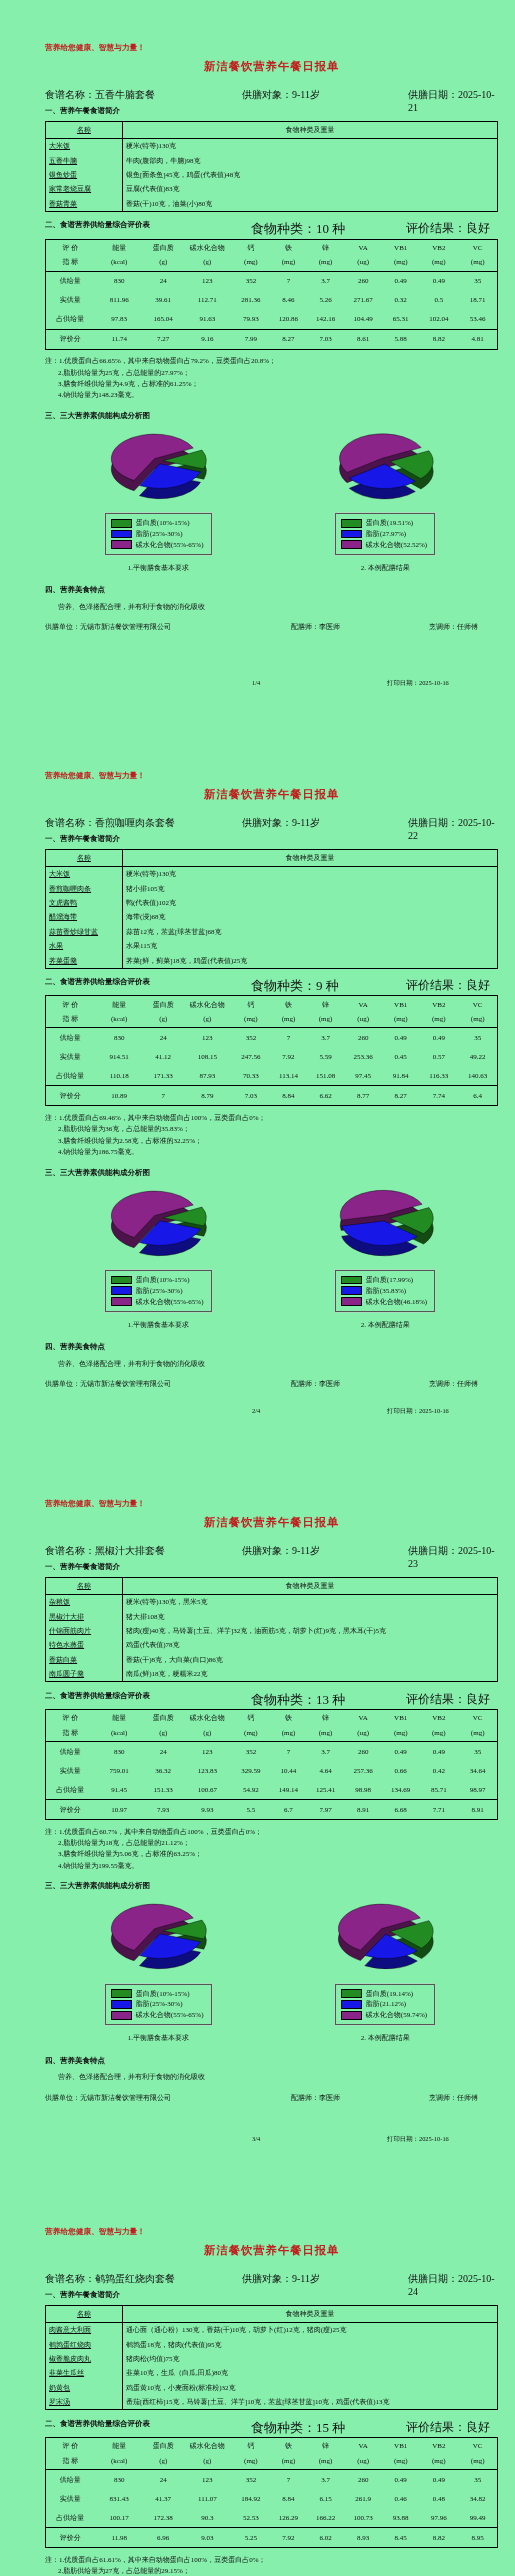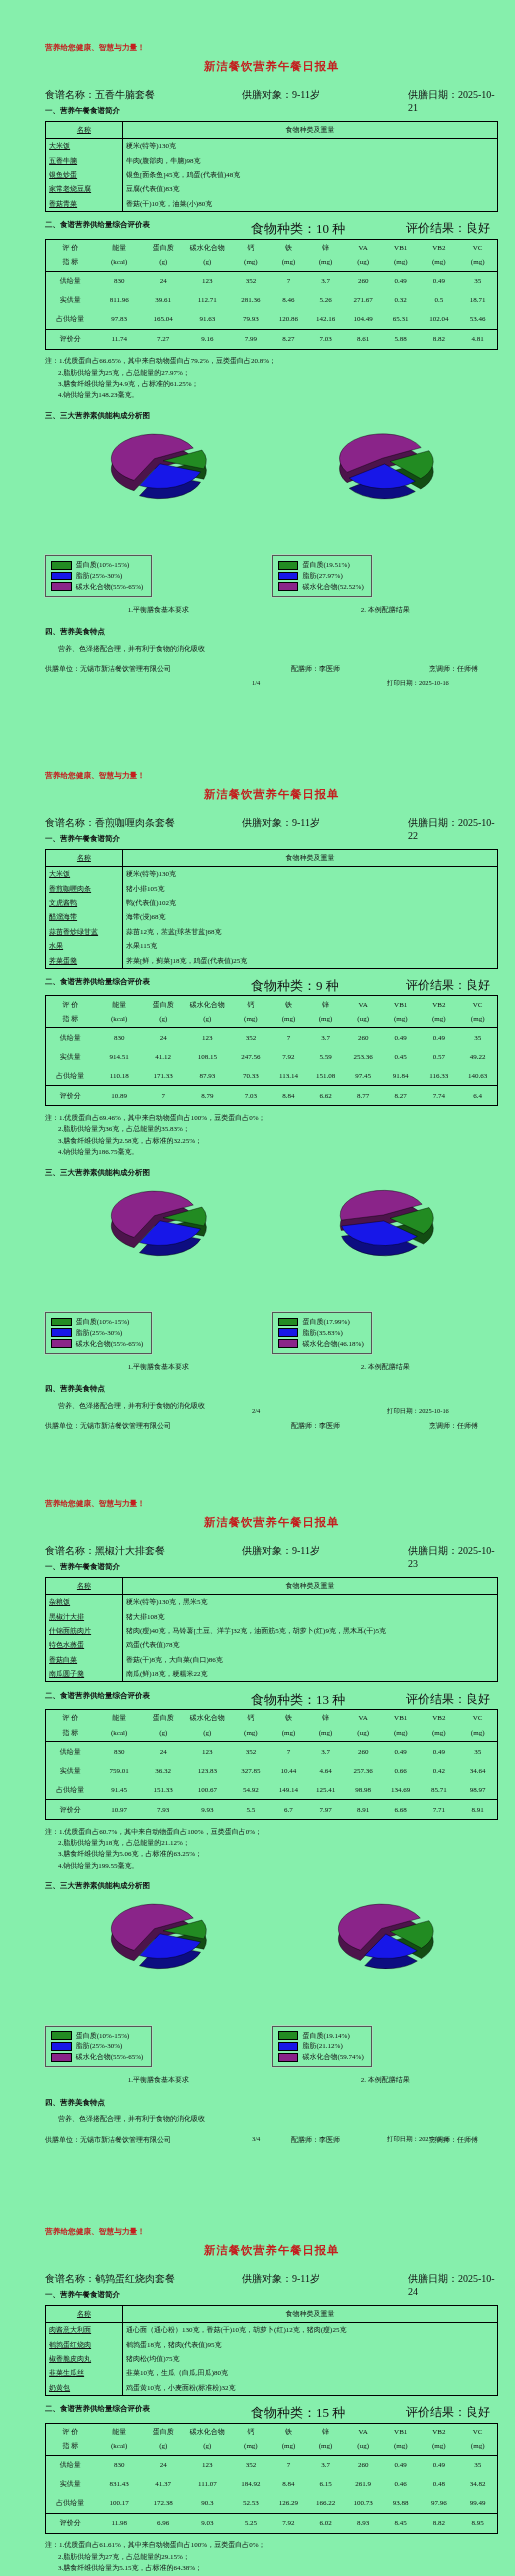--- a/index.html
+++ b/index.html
@@ -30,21 +30,21 @@
   .nutri-table .h1 th{height:12.4px;padding-top:2.1px;}
   .nutri-table .h2 th{height:12.4px;border-bottom:1px solid #000;padding-bottom:2.1px;text-align:center;}
   .nutri-table tbody th,.nutri-table tbody td{height:17px;}
   .nutri-table .score-row th,.nutri-table .score-row td{border-top:1.5px solid #000;}
   .notes{margin-top:6.7px;font-size:7px;line-height:11.3px;}
   .note-line{padding-left:13px;}
   .note-line.first{padding-left:0;}
   .pies{display:flex;margin-top:4.1px;}
   .pie-cell{width:50%;display:flex;justify-content:center;}
   .legends{display:flex;margin-top:11.3px;}
-  .legend-cell{width:50%;display:flex;justify-content:flex-start;margin-top:42px;}
+  .legend-cell{width:50%;display:flex;justify-content:center;}
   .legend-box{border:0.8px solid #555;box-shadow:0 0 0 0.5px #ccc;padding:3.6px 7.2px 3.6px 5.2px;font-size:7px;}
   .legend-item{display:flex;align-items:center;height:10.8px;}
   .swatch{display:inline-block;width:18.5px;height:6.7px;border:0.5px solid #000;margin-right:4.1px;}
   .captions{display:flex;margin-top:8.2px;font-size:7px;}
   .captions div{width:50%;text-align:center;}
   .feature-text{margin-top:6.7px;padding-left:13px;font-size:7px;}
   .unit-row{position:relative;height:10.3px;margin-top:10.3px;font-size:7px;}
   .unit-row .u1{position:absolute;left:0;}
   .unit-row .u2{position:absolute;left:246px;}
   .unit-row .u3{position:absolute;left:384px;}
@@ -657,21 +657,21 @@
               <td>260</td>
               <td>0.49</td>
               <td>0.49</td>
               <td>35</td>
             </tr>
             <tr>
               <th>实供量</th>
               <td>759.01</td>
               <td>36.32</td>
               <td>123.83</td>
-              <td>327.85</td>
+              <td>329.59</td>
               <td>10.44</td>
               <td>4.64</td>
               <td>257.36</td>
               <td>0.66</td>
               <td>0.42</td>
               <td>34.64</td>
             </tr>
             <tr>
               <th>占供给量</th>
               <td>91.45</td>
@@ -826,20 +826,24 @@
               <td class="mn">椒香脆皮肉丸</td>
               <td class="mi">猪肉松(均值)75克</td>
             </tr>
             <tr>
               <td class="mn">韭菜生瓜丝</td>
               <td class="mi">韭菜10克，生瓜（白瓜,田瓜)80克</td>
             </tr>
             <tr>
               <td class="mn">奶黄包</td>
               <td class="mi">鸡蛋黄10克，小麦面粉(标准粉)32克</td>
+            </tr>
+            <tr>
+              <td class="mn">罗宋汤</td>
+              <td class="mi">番茄[西红柿]15克，马铃薯[土豆、洋芋]10克，苤蓝[球茎甘蓝]10克，鸡蛋(代表值)13克</td>
             </tr>
           </tbody>
       </table>
 
       <div class="eval-row">
         <span class="sec-head">二、食谱营养供给量综合评价表</span>
         <span class="kinds"><span>食物种类：</span><span>15 种</span></span>
         <span class="result"><span>评价结果：</span><span>良好</span></span>
       </div>
 

